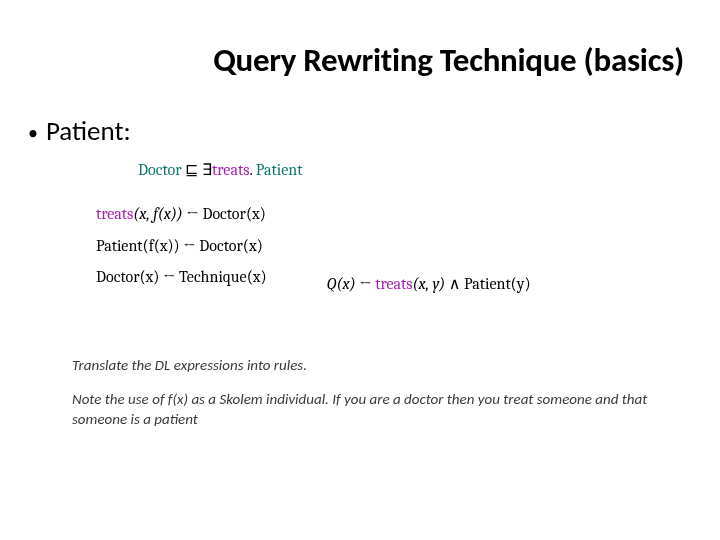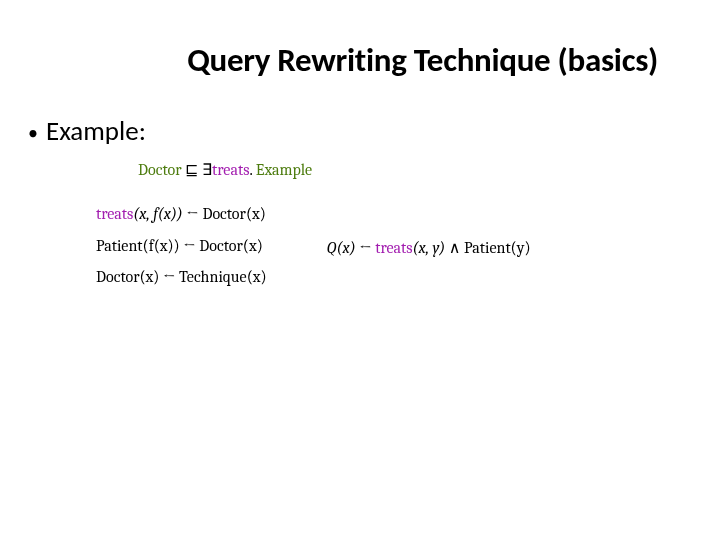--- a/index.html
+++ b/index.html
@@ -1,64 +1,68 @@
 <!DOCTYPE html>
 <html><head>
 <meta charset="utf-8">
 <style>
   html,body{margin:0;padding:0;width:720px;height:540px;font-family:"Calibri","Segoe UI",Arial,sans-serif;color:#000;background:#fff}
-  .slide{position:relative;width:720px;height:540px;box-sizing:border-box;padding:40px 62px 30px 42px}
+  .slide{position:relative;width:720px;height:540px;box-sizing:border-box;padding:40px 36px 30px 42px}
   .title{font-weight:700;font-size:33px;text-align:right;letter-spacing:-.3px}
   .bullet-row{display:flex;align-items:baseline;margin-top:34px;margin-bottom:10px}
   .bullet-dot{font-size:20px;line-height:1;margin-right:8px;margin-left:-14px}
   .bullet-text{font-size:27px}
   .axiom-block{font-family:"Cambria","Georgia",serif;font-size:16px;line-height:1.65;margin-left:96px;margin-top:4px}
   .axiom-block .line{white-space:nowrap}
-  .rules-zone{display:flex;align-items:center;margin-top:16px}
+  .rules-zone{display:flex;align-items:flex-end;margin-top:16px}
   .rules-left{font-family:"Cambria","Georgia",serif;font-size:16px;line-height:1.95;margin-left:54px}
   .rules-left .line{white-space:nowrap}
   .rules-right{font-family:"Cambria","Georgia",serif;font-size:16px;margin-left:60px;margin-top:2px;white-space:nowrap}
   .notes{font-style:italic;font-size:15px;line-height:1.35;margin-left:30px;margin-top:62px;color:#3a3a3a}
   .notes p{margin:0 0 14px 0}
   .red{color:#a21caf}
-  .blue{color:#4d7c0f}
+  .blue{color:#0f766e}
   .sq{font-family:"Cambria Math","STIXGeneral","Cambria",serif}
 </style>
 </head>
 <body>
 
 <div class="slide">
 
   <div class="title">Query Rewriting Technique (basics)</div>
 
   <div class="bullet-row">
     <span class="bullet-dot">•</span>
-    <span class="bullet-text">Example:</span>
+    <span class="bullet-text">Patient:</span>
   </div>
 
   <div class="axiom-block">
     <div class="line">
       <span class="blue">Doctor</span>
       <span class="sq">⊑</span>
       <span class="sq">∃</span><span class="red">treats</span><span>.</span>
-      <span class="blue">Example</span>
+      <span class="blue">Patient</span>
     </div>
   </div>
 
   <div class="rules-zone">
     <div class="rules-left">
       <div class="line">
         <span class="red">treats</span><i>(x, f(x))</i><span> ← </span><span>Doctor(x)</span>
       </div>
       <div class="line">
         <span>Patient(f(x))</span><span> ← </span><span>Doctor(x)</span>
       </div>
       <div class="line">
         <span>Doctor(x)</span><span> ← </span><span>Technique(x)</span>
       </div>
     </div>
     <div class="rules-right">
       <i>Q(x)</i><span> ← </span><span class="red">treats</span><i>(x, y)</i><span> ∧ </span><span>Patient(y)</span>
     </div>
   </div>
 
+  <div class="notes">
+    <p>Translate the DL expressions into rules.</p>
+    <p>Note the use of f(x) as a Skolem individual.  If you are a doctor then you treat someone and that someone is a patient</p>
+  </div>
 
 </div>
 
 </body></html>

